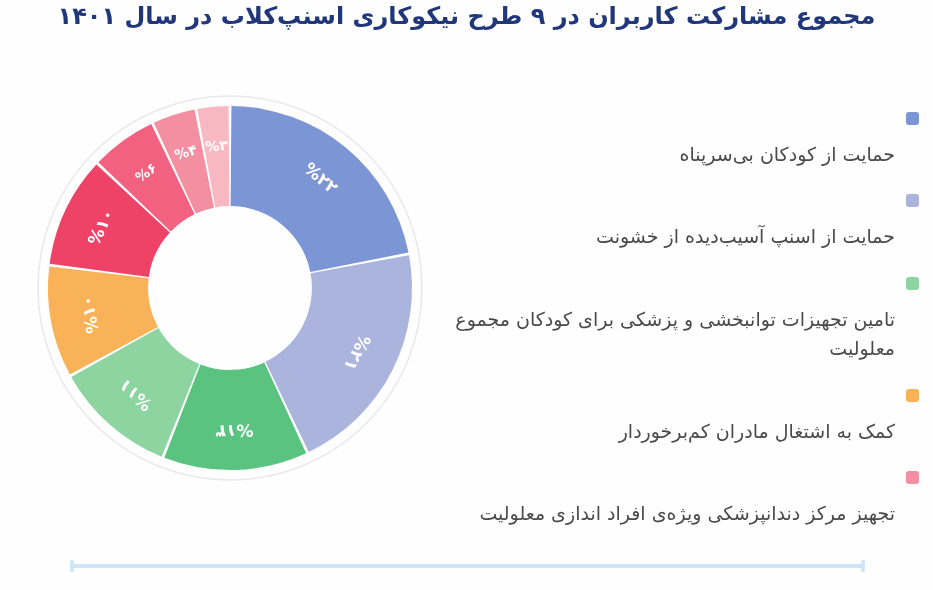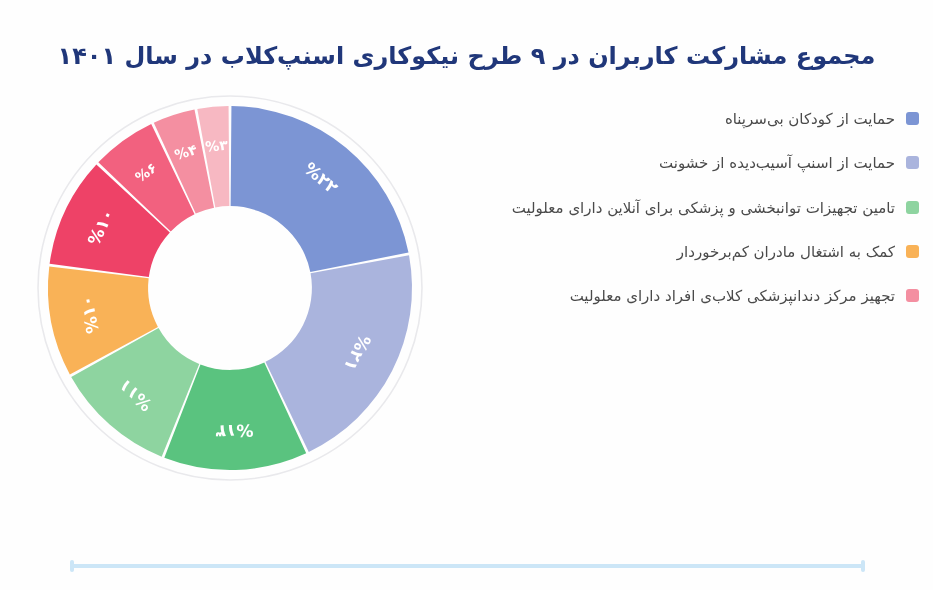--- a/index.html
+++ b/index.html
@@ -24,21 +24,21 @@
   }
 
   
   .title-bar {
     position: absolute;
     top: 0;
     left: 0;
     width: 933px;
     height: 78px;
     display: flex;
-    align-items: flex-end;
+    align-items: flex-start;
     justify-content: center;
     direction: rtl;
   }
   .title-text {
     font-size: 24px;
     font-weight: bold;
     color: #20377a;
     letter-spacing: -0.2px;
     text-align: center;
     line-height: 1.35;
@@ -97,25 +97,26 @@
   }
   .legend-swatch {
     flex: 0 0 auto;
     width: 13px;
     height: 13px;
     border-radius: 3px;
     margin-top: 4px;
   }
   .legend-label {
     flex: 1 1 auto;
-    font-size: 15px;
+    font-size: 19px;
     color: #4a4a4a;
     line-height: 1.55;
     text-align: right;
     letter-spacing: -0.1px;
+    margin-top: 32px;
   }
 
   
   .bottom-rule {
     position: absolute;
     left: 70px;
     bottom: 22px;
     width: 795px;
     height: 4px;
     background: #cce6f7;
@@ -177,27 +178,27 @@
       <div class="legend-item">
         <span class="legend-swatch" style="background: rgb(124, 149, 212);"></span>
         <span class="legend-label">حمایت از کودکان بی‌سرپناه</span>
       </div>
       <div class="legend-item">
         <span class="legend-swatch" style="background: rgb(170, 180, 221);"></span>
         <span class="legend-label">حمایت از اسنپ آسیب‌دیده از خشونت</span>
       </div>
       <div class="legend-item">
         <span class="legend-swatch" style="background: rgb(142, 212, 160);"></span>
-        <span class="legend-label">تامین تجهیزات توانبخشی و پزشکی برای آنلاین دارای معلولیت</span>
+        <span class="legend-label">تامین تجهیزات توانبخشی و پزشکی برای کودکان مجموع معلولیت</span>
       </div>
       <div class="legend-item">
         <span class="legend-swatch" style="background: rgb(249, 178, 87);"></span>
         <span class="legend-label">کمک به اشتغال مادران کم‌برخوردار</span>
       </div>
       <div class="legend-item">
         <span class="legend-swatch" style="background: rgb(244, 143, 161);"></span>
-        <span class="legend-label">تجهیز مرکز دندانپزشکی کلاب‌ی افراد دارای معلولیت</span>
+        <span class="legend-label">تجهیز مرکز دندانپزشکی ویژه‌ی افراد اندازی معلولیت</span>
       </div>
     </div>
 
   <div class="bottom-rule"></div>
 
 </div>
 
 </body></html>

